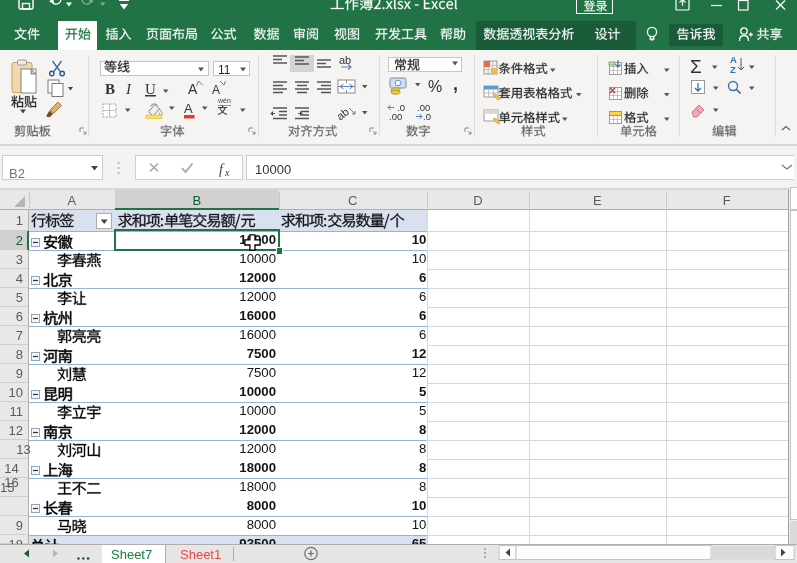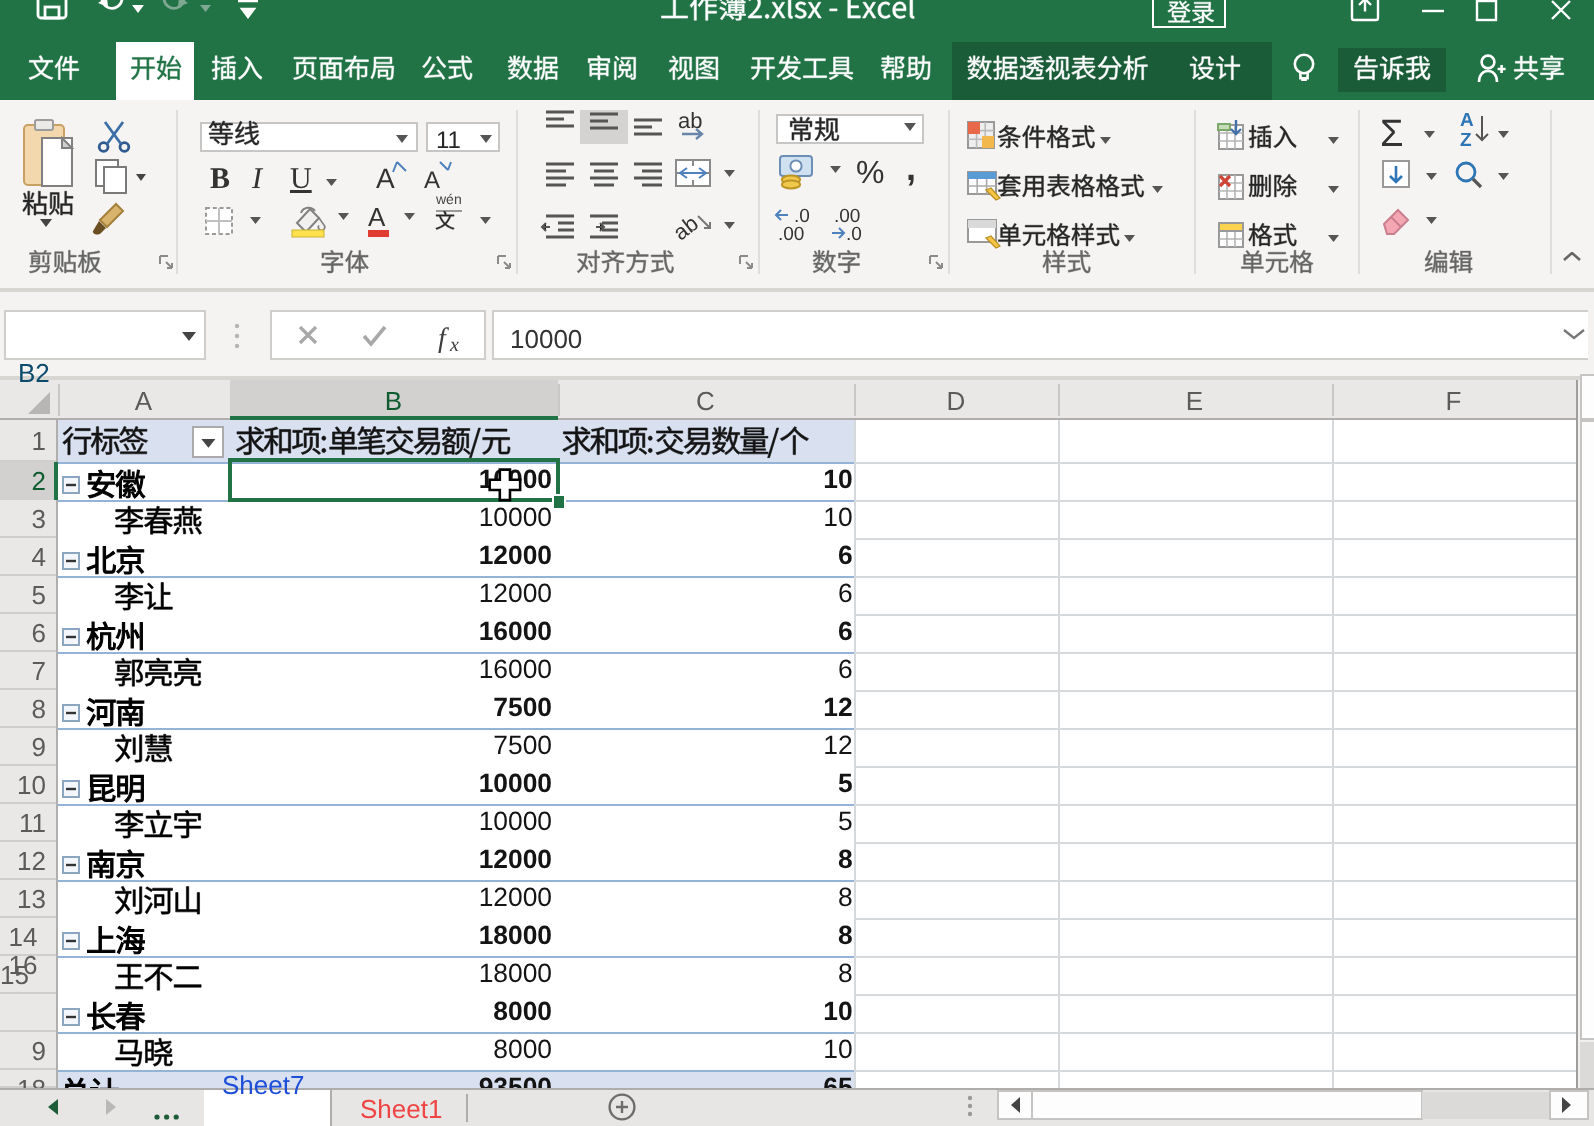--- a/index.html
+++ b/index.html
@@ -255,21 +255,21 @@
  <path d="M22 6.5h5.5l-2.75 3.5z" fill="#555"></path>
 </g>
 <g transform="translate(6,54)">
  <path d="M1 8 L8 1 l5 5 -7 7 -3.5 0z" fill="#f4a6b3" stroke="#c97f8e"></path>
  <path d="M4.5 4.5 l5 5" stroke="#c97f8e"></path>
  <path d="M22 4.5h5.5l-2.75 3.5z" fill="#555"></path>
 </g>
 </svg>
 <div class="abs" style="left:0;top:146px;width:797px;height:43.5px;background:#f4f3f1"></div>
 <div class="abs" style="left:2px;top:155px;width:101px;height:25px;background:#fff;border:1px solid #d0cecb"></div>
-<div class="abs" style="left:9px;top:179px;font-size:13px;color:#0c4a6e;z-index:5">B2</div>
+<div class="abs" style="left:9px;top:166px;font-size:13px;color:#737373;z-index:5">B2</div>
 <div class="abs" style="left:134.5px;top:155px;width:108px;height:25px;background:#fff;border:1px solid #d0cecb"></div>
 <div class="abs" style="left:246px;top:155px;width:548px;height:25px;background:#fff;border:1px solid #d0cecb;border-right:none"></div>
 <div class="abs" style="left:255px;top:161.5px;font-size:13px;color:#333;z-index:5">10000</div>
 <svg class="abs" style="left:85px;top:155px;z-index:6" width="160" height="26" viewBox="0 0 160 26">
 <path d="M6 11h7l-3.5 4.5z" fill="#444"></path>
 <g fill="#b5b5b5">
       <circle cx="33.5" cy="8" r="1.1"></circle>
       <circle cx="33.5" cy="13" r="1.1"></circle>
       <circle cx="33.5" cy="18" r="1.1"></circle>
     </g>
@@ -320,21 +320,21 @@
 <div class="abs" style="left:0;top:346.5px;width:23px;text-align:right;font-size:13px;color:#5c5b5a;z-index:4">8</div>
 <div class="abs" style="left:0;top:381.5px;width:28px;height:1px;background:#cfcecd;z-index:2"></div>
 <div class="abs" style="left:0;top:365.5px;width:23px;text-align:right;font-size:13px;color:#5c5b5a;z-index:4">9</div>
 <div class="abs" style="left:0;top:400.5px;width:28px;height:1px;background:#cfcecd;z-index:2"></div>
 <div class="abs" style="left:0;top:384.5px;width:23px;text-align:right;font-size:13px;color:#5c5b5a;z-index:4">10</div>
 <div class="abs" style="left:0;top:419.5px;width:28px;height:1px;background:#cfcecd;z-index:2"></div>
 <div class="abs" style="left:0;top:403.5px;width:23px;text-align:right;font-size:13px;color:#5c5b5a;z-index:4">11</div>
 <div class="abs" style="left:0;top:438.5px;width:28px;height:1px;background:#cfcecd;z-index:2"></div>
 <div class="abs" style="left:0;top:422.5px;width:23px;text-align:right;font-size:13px;color:#5c5b5a;z-index:4">12</div>
 <div class="abs" style="left:0;top:457.5px;width:28px;height:1px;background:#cfcecd;z-index:2"></div>
-<div class="abs" style="left:0;top:441.5px;width:23px;text-align:right;font-size:13px;color:#5c5b5a;z-index:4">13</div>
+<div class="abs" style="left:12px;top:441.5px;width:23px;text-align:center;font-size:13px;color:#5c5b5a;z-index:4">13</div>
 <div class="abs" style="left:0;top:476.5px;width:28px;height:1px;background:#cfcecd;z-index:2"></div>
 <div class="abs" style="left:0;top:460.5px;width:23px;text-align:center;font-size:13px;color:#5c5b5a;z-index:4">14</div>
 <div class="abs" style="left:0;top:495.5px;width:28px;height:1px;background:#cfcecd;z-index:2"></div>
 <div class="abs" style="left:0;top:479.5px;width:23px;text-align:left;font-size:13px;color:#5c5b5a;z-index:4">15</div>
 <div class="abs" style="left:0;top:514.5px;width:28px;height:1px;background:#cfcecd;z-index:2"></div>
 <div class="abs" style="left:0;top:475px;width:23px;text-align:center;font-size:13px;color:#5c5b5a;z-index:4">16</div>
 <div class="abs" style="left:0;top:533.5px;width:28px;height:1px;background:#cfcecd;z-index:2"></div>
 <div class="abs" style="left:0;top:517.5px;width:23px;text-align:right;font-size:13px;color:#5c5b5a;z-index:4">9</div>
 <div class="abs" style="left:0;top:542.8px;width:28px;height:1px;background:#cfcecd;z-index:2"></div>
 <div class="abs" style="left:0;top:536.5px;width:23px;text-align:right;font-size:13px;color:#5c5b5a;z-index:4">18</div>
@@ -443,21 +443,21 @@
 <path d="M2 4.5 h5" stroke="#333" stroke-width="1.2"></path>
   </svg>
 <div class="abs" style="left:113.5px;top:229px;width:166px;height:22px;border:2px solid #217346;z-index:7;background:transparent"></div>
 <div class="abs" style="left:275.5px;top:247px;width:7px;height:7px;background:#fff;z-index:8"></div>
 <div class="abs" style="left:276.5px;top:248px;width:5.5px;height:5.5px;background:#217346;z-index:9"></div>
 <svg class="abs" style="left:244.3px;top:234.3px;z-index:60" width="17" height="17" viewBox="0 0 16.4 16.4">
 <path d="M5.7 0.8 h4.9 v4.9 h4.9 v4.9 h-4.9 v4.9 h-4.9 v-4.9 h-4.9 v-4.9 h4.9z" fill="#fff" stroke="#000" stroke-width="1.25"></path>
 </svg>
 <div class="abs" style="left:0;top:543.8px;width:797px;height:19.200000000000045px;background:#e7e6e5;border-top:1px solid #aeadac;z-index:20"></div>
 <div class="abs" style="left:102px;top:544.8px;width:64px;height:18.200000000000045px;background:#fff;border-right:1px solid #aeadac;z-index:21"></div>
-<div class="abs" style="left:111px;top:535px;font-size:13px;color:#1d4ed8;z-index:25">Sheet7</div>
+<div class="abs" style="left:111px;top:547px;font-size:13px;color:#15803d;z-index:25">Sheet7</div>
 <div class="abs" style="left:180px;top:547px;font-size:13px;color:#ef4444;z-index:25">Sheet1</div>
 <div class="abs" style="left:233px;top:546.8px;width:1px;height:14px;background:#aeadac;z-index:25"></div>
 <svg class="abs" style="left:0;top:543.8px;z-index:25" width="340" height="19" viewBox="0 0 340 19">
 <path d="M29 5.5 l-5 4 5 4z" fill="#1d5c38"></path>
 <path d="M53 5.5 l5 4 -5 4z" fill="#b9b8b7"></path>
 <g fill="#1d5c38">
       <circle cx="78.5" cy="14.5" r="1.3"></circle>
       <circle cx="83.3" cy="14.5" r="1.3"></circle>
       <circle cx="88.1" cy="14.5" r="1.3"></circle>
     </g>

